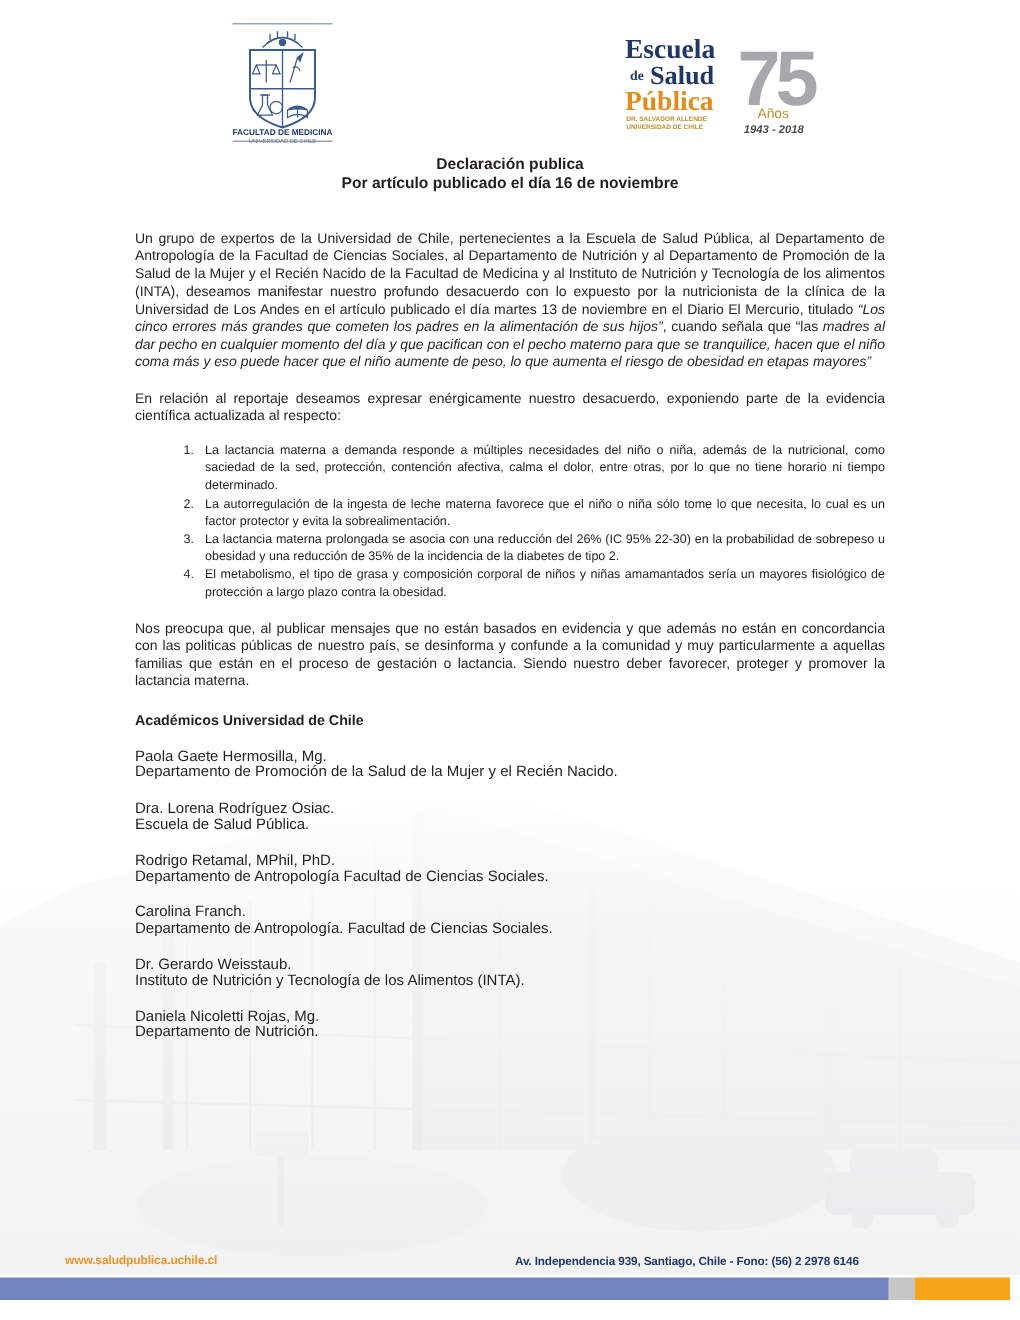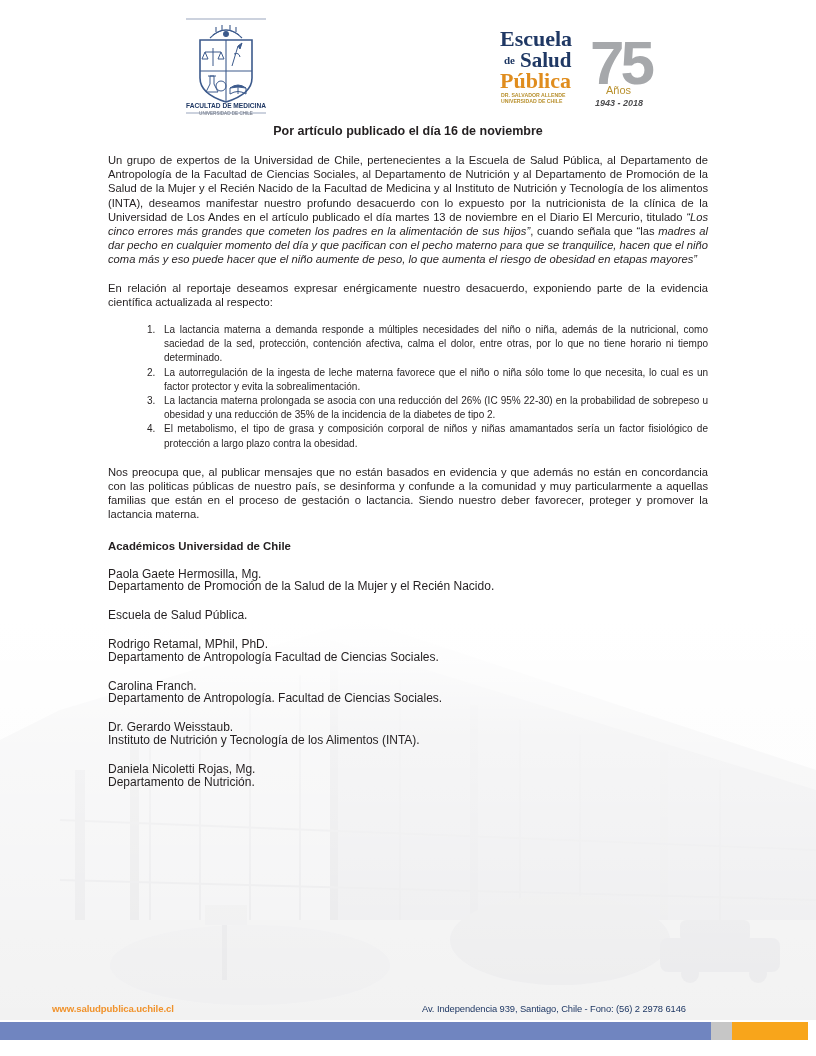--- a/index.html
+++ b/index.html
@@ -61,21 +61,21 @@
   }
   .title-line {
     font-size: 12.5px;
     font-weight: bold;
     line-height: 15px;
     color: #231f20;
   }
 
   
   .content {
-    margin: 0 auto;
+    margin: 16px auto;
     width: 600px;
     padding-top: 14px;
   }
   p.body-par {
     font-size: 11.2px;
     line-height: 14.2px;
     text-align: justify;
     margin: 0 0 14px 0;
     color: #231f20;
   }
@@ -120,24 +120,24 @@
     position: absolute;
     left: 52px;
     top: 0;
     font-size: 9.6px;
     font-weight: bold;
     color: #f0922b;
     letter-spacing: -0.1px;
   }
   .footer-addr {
     position: absolute;
-    left: 422px;
+    left: 412px;
     top: 0;
     font-size: 9.4px;
-    font-weight: normal;
+    font-weight: bold;
     color: #1f3864;
     letter-spacing: -0.1px;
   }
   .footer-bars {
     position: absolute;
     left: 0;
     top: 1022px;
     width: 816px;
     height: 18px;
     z-index: 3;
@@ -280,45 +280,47 @@
 
       <text x="22" y="45" font-family="'Liberation Serif',serif" font-size="21" font-weight="bold" fill="#1f3864">Salud</text>
 
       <text x="2" y="66" font-family="'Liberation Serif',serif" font-size="22" font-weight="bold" fill="#e08d1e">Pública</text>
       <text x="3" y="75" font-family="'Liberation Sans',sans-serif" font-size="5.2" font-weight="bold" fill="#b9912f">DR. SALVADOR ALLENDE</text>
       <text x="3" y="81" font-family="'Liberation Sans',sans-serif" font-size="5.2" font-weight="bold" fill="#b9912f">UNIVERSIDAD DE CHILE</text>
     </svg>
   </div>
 
   <div class="title-block">
+    <div class="title-line">Declaración publica</div>
     <div class="title-line">Por artículo publicado el día 16 de noviembre</div>
   </div>
 
   <div class="content">
 
     <p class="body-par"><span>Un grupo de expertos de la Universidad de Chile, pertenecientes a la Escuela de Salud Pública, al Departamento de Antropología de la Facultad de Ciencias Sociales, al Departamento de Nutrición y al Departamento de Promoción de la Salud de la Mujer y el Recién Nacido de la Facultad de Medicina y al Instituto de Nutrición y Tecnología de los alimentos (INTA), deseamos manifestar nuestro profundo desacuerdo con lo expuesto por la nutricionista de la clínica de la Universidad de Los Andes en el artículo publicado el día martes 13 de noviembre en el Diario El Mercurio,  titulado </span><span class="italic">“Los cinco errores más grandes que cometen los padres en la alimentación de sus hijos”</span><span>, cuando señala que “las </span><span class="italic">madres al dar pecho en cualquier momento del día y que pacifican con el pecho materno para que se tranquilice, hacen que el niño coma más y eso puede hacer que el niño aumente de peso, lo que aumenta el riesgo de obesidad en etapas mayores”</span></p>
 
     <p class="body-par">En relación al reportaje deseamos expresar enérgicamente nuestro desacuerdo, exponiendo parte de la evidencia científica actualizada al respecto:</p>
 
     <ol class="claims">
       <li><span>La lactancia materna a demanda responde a múltiples necesidades del niño o niña, además de la nutricional, como saciedad de la sed, protección, contención afectiva, calma el dolor, entre otras, por lo que no tiene horario ni tiempo determinado.</span><span class="bold"></span></li>
       <li><span>La autorregulación de la ingesta de leche materna favorece que el niño o niña sólo tome lo que necesita, lo cual es un factor protector y evita la sobrealimentación.</span><span class="bold"></span></li>
       <li><span>La lactancia materna prolongada se asocia con una reducción del 26% (IC 95% 22-30) en la probabilidad de sobrepeso u obesidad y </span><span class="bold">una reducción de 35% de la incidencia de la diabetes de tipo 2.</span></li>
-      <li><span>El metabolismo, el tipo de grasa y composición corporal de niños y niñas amamantados sería un factor fisiológico de protección a largo plazo contra la obesidad.</span><span class="bold"></span></li>
+      <li><span>El metabolismo, el tipo de grasa y composición corporal de niños y niñas amamantados sería un mayores fisiológico de protección a largo plazo contra la obesidad.</span><span class="bold"></span></li>
     </ol>
 
     <p class="body-par">Nos preocupa que, al publicar mensajes que no están basados en evidencia y que además no están en concordancia con las politicas públicas de nuestro país, se desinforma y confunde a la comunidad y muy particularmente a aquellas familias que están en el proceso de gestación o lactancia. Siendo nuestro deber favorecer, proteger y promover la lactancia materna.</p>
 
     <div class="sig-heading">Académicos Universidad de Chile</div>
 
     <div class="sig-group">
       <div class="sig-line">Paola Gaete Hermosilla, Mg.</div>
       <div class="sig-line">Departamento de Promoción de la Salud de la Mujer y el Recién Nacido.</div>
     </div>
     <div class="sig-group">
+      <div class="sig-line">Dra. Lorena Rodríguez Osiac.</div>
       <div class="sig-line">Escuela de Salud Pública.</div>
     </div>
     <div class="sig-group">
       <div class="sig-line">Rodrigo Retamal, MPhil, PhD.</div>
       <div class="sig-line">Departamento de Antropología Facultad de Ciencias Sociales.</div>
     </div>
     <div class="sig-group">
       <div class="sig-line">Carolina Franch.</div>
       <div class="sig-line">Departamento de Antropología. Facultad de Ciencias Sociales.</div>
     </div>

